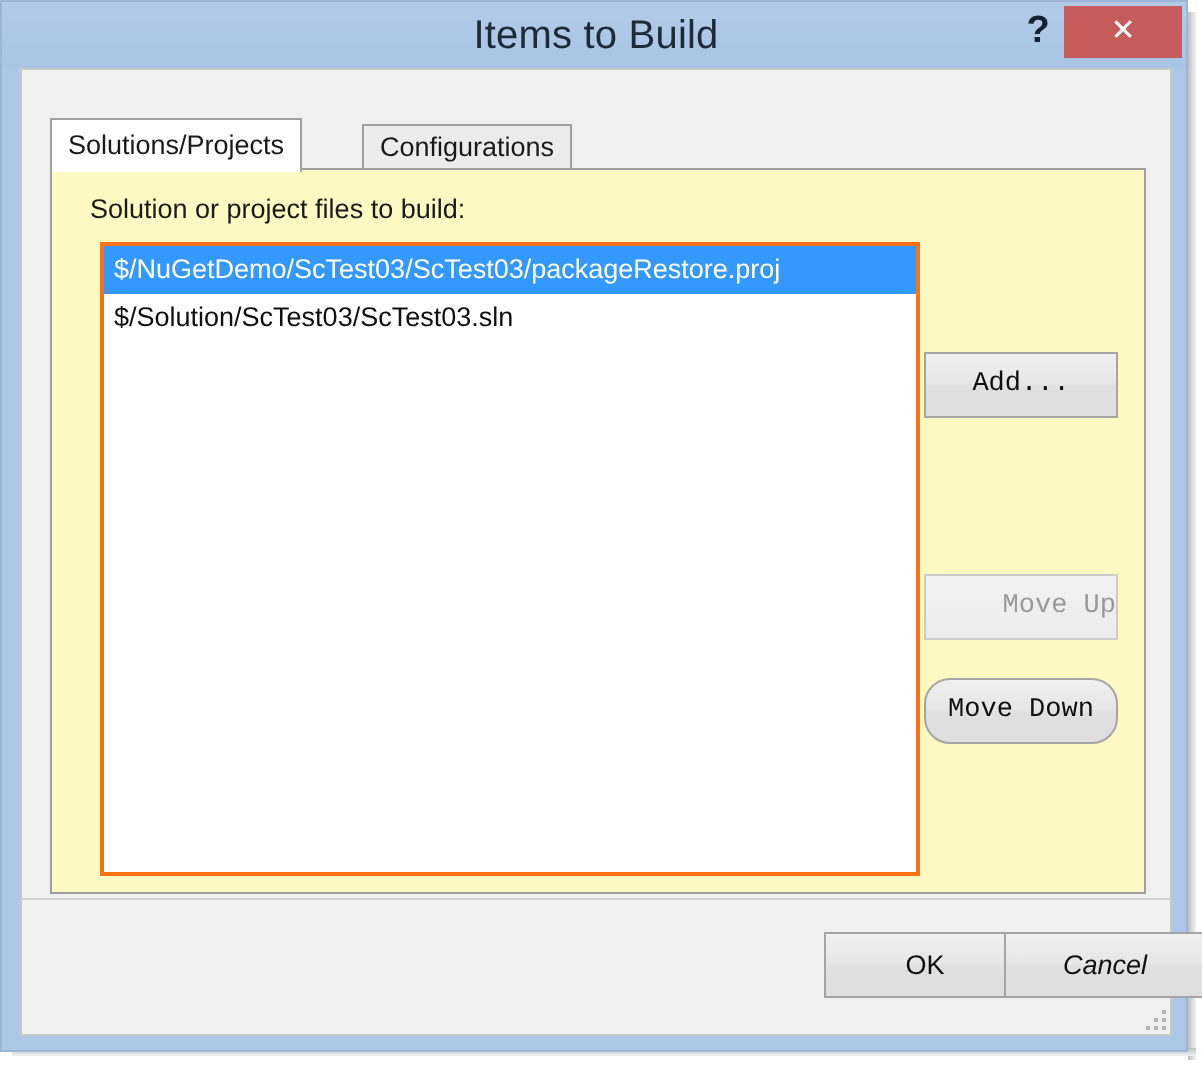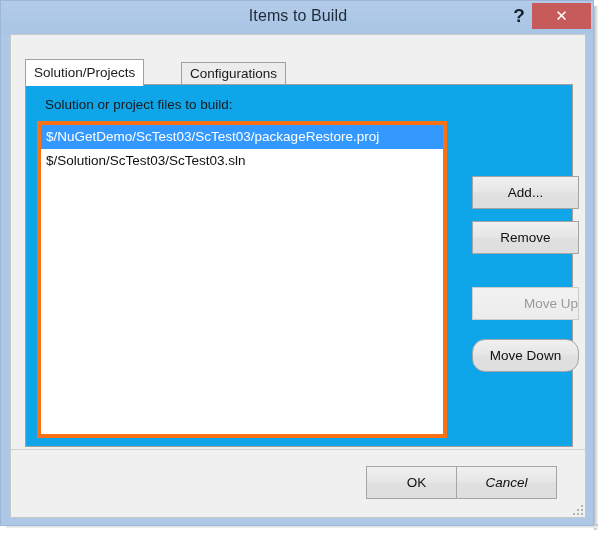--- a/index.html
+++ b/index.html
@@ -59,21 +59,21 @@
     left: 0; top: 0;
     width: 100%;
     height: 33px;
     background: linear-gradient(to bottom, #b3cbe8 0%, #adc7e6 55%, #a9c4e4 100%);
   }
   .title-text {
     position: absolute;
     left: 0; top: 6px;
     width: 594px;
     text-align: center;
-    font-size: 16px;
+    font-size: 20px;
     color: #1d2b38;
     letter-spacing: 0.1px;
     white-space: nowrap;
   }
   .help-btn {
     position: absolute;
     left: 505px; top: 2px;
     width: 26px; height: 26px;
     font-size: 19px;
     font-weight: bold;
@@ -136,41 +136,41 @@
     z-index: 3;
   }
   #tab-solutions { left: 0px; }
   #tab-configs { left: 144px; margin-left: 12px; }
 
   .tab-page {
     position: absolute;
     left: 14px; top: 49px;
     width: 548px;
     height: 363px;
-    background: #0ea5e9;
+    background: #fef9c3;
     border: 1px solid #a0a0a0;
     box-sizing: border-box;
   }
 
   .field-label {
     position: absolute;
     left: 19px; top: 12px;
     font-size: 13.5px;
     color: #1a1a1a;
     white-space: nowrap;
   }
 
   
   .listbox {
     position: absolute;
-    left: 11px; top: 36px;
+    left: 24px; top: 36px;
     width: 410px;
     height: 317px;
     background: #ffffff;
-    border: 4px solid #f97316;
+    border: 2px solid #f97316;
     box-sizing: border-box;
     overflow: hidden;
   }
   .list-item {
     height: 24px;
     line-height: 24px;
     font-size: 13.5px;
     color: #101010;
     padding-left: 5px;
     white-space: nowrap;
@@ -193,43 +193,45 @@
     text-align: center;
     cursor: default;
     padding: 0;
   }
   .btn.disabled {
     color: #9a9a9a;
     border-color: #cccccc;
     background: linear-gradient(to bottom, #f2f2f2 0%, #ececec 100%);
   }
   .side-btn {
-    left: 446px;
-    width: 107px;
+    left: 436px;
+    width: 97px;
     height: 33px;
     line-height: 31px;
+    font-family: Liberation Mono, monospace;
   }
   #btn-add      { top: 91px; }
   #btn-remove   { top: 136px; }
   #btn-moveup   { top: 202px; text-align: right; }
   #btn-movedown { top: 254px; border-radius: 13px; }
 
   
   .footer-sep {
     position: absolute;
     left: 0px; top: 414px;
     width: 574px;
     height: 1px;
     background: #d3d3d3;
   }
   .footer-btn {
     width: 101px;
     height: 33px;
     line-height: 31px;
     top: 431px;
+    margin-left: 46px;
   }
   #btn-ok     { left: 355px; }
   #btn-cancel { left: 445px; font-style: italic; }
 
   
   .grip {
     position: absolute;
     left: 562px; top: 470px;
     width: 11px; height: 11px;
   }
@@ -253,35 +255,34 @@
 
     <div class="titlebar">
       <div class="title-text">Items to Build</div>
       <div class="help-btn">?</div>
       <div class="close-btn">✕</div>
     </div>
 
     <div class="dialog-body">
 
       <div class="tab-strip">
-        <div class="tab active" id="tab-solutions">Solution/Projects</div>
+        <div class="tab active" id="tab-solutions">Solutions/Projects</div>
         <div class="tab" id="tab-configs">Configurations</div>
       </div>
 
       <div class="tab-page">
 
         <div class="field-label">Solution or project files to build:</div>
 
         <div class="listbox">
           <div class="list-item selected">$/NuGetDemo/ScTest03/ScTest03/packageRestore.proj</div>
           <div class="list-item">$/Solution/ScTest03/ScTest03.sln</div>
         </div>
 
         <button class="btn side-btn" id="btn-add">Add...</button>
-        <button class="btn side-btn" id="btn-remove">Remove</button>
         <button class="btn side-btn disabled" id="btn-moveup" disabled="">Move Up</button>
         <button class="btn side-btn" id="btn-movedown">Move Down</button>
       </div>
 
       <div class="footer-sep"></div>
 
       <button class="btn footer-btn" id="btn-ok">OK</button>
       <button class="btn footer-btn" id="btn-cancel">Cancel</button>
 
       <div class="grip">

